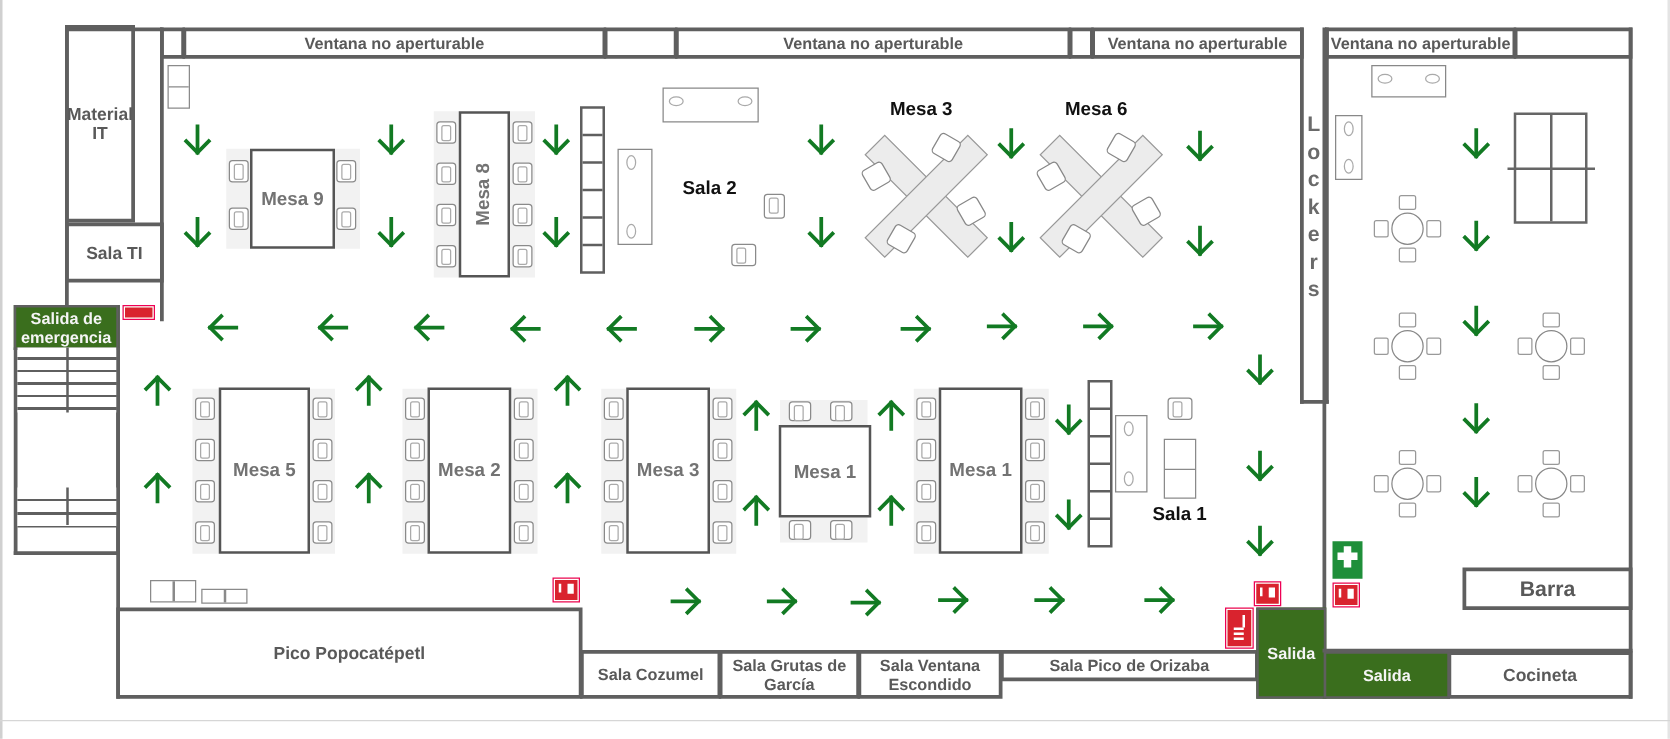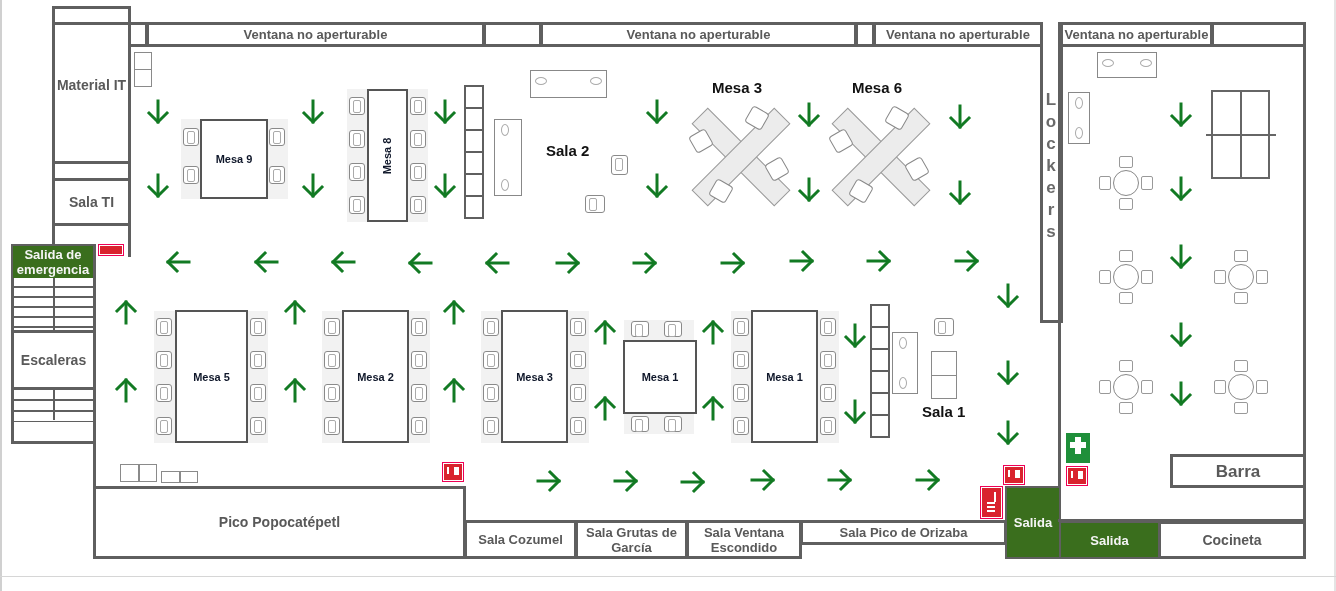--- a/index.html
+++ b/index.html
@@ -7,21 +7,21 @@
   .frame-left{position:absolute;left:0;top:0;width:2px;height:591px;background:#d0d0d0;}
   .frame-bottom{position:absolute;left:0;top:576px;width:1336px;height:1px;background:#d6d6d6;}
   .frame-right{position:absolute;left:1334px;top:0;width:2px;height:591px;background:#e4e4e4;}
   .room{position:absolute;box-sizing:border-box;border:3px solid #5f5f5f;background:transparent;display:flex;align-items:center;justify-content:center;text-align:center;color:#595959;font-weight:bold;font-size:14px;line-height:15px;}
   .room.small{font-size:13px;}
   .wall{position:absolute;background:#5f5f5f;}
   .exit{position:absolute;box-sizing:border-box;background:#3a6e1d;color:#f5f5f5;font-weight:bold;font-size:13px;display:flex;align-items:center;justify-content:center;text-align:center;line-height:15px;border:2px solid #5f5f5f;}
   .label-dark{position:absolute;font-weight:bold;color:#111;font-size:15px;white-space:nowrap;}
   .arrow{position:absolute;width:30px;height:30px;}
   .arrow svg{width:30px;height:30px;display:block;}
-  .table{position:absolute;box-sizing:border-box;border:2px solid #555;background:#fff;display:flex;align-items:center;justify-content:center;font-weight:bold;font-size:11px;color:#0f172a;}
+  .table{position:absolute;box-sizing:border-box;border:2px solid #555;background:#fff;display:flex;align-items:center;justify-content:center;font-weight:bold;font-size:15px;color:#737373;}
   .chairpad{position:absolute;background:#f2f2f2;}
   .chair{position:absolute;width:16px;height:18px;box-sizing:border-box;border:1.5px solid #8a8a8a;border-radius:3px;background:#fff;}
   .chair::after{content:"";position:absolute;left:3px;top:2px;width:6px;height:11px;border:1px solid #aaa;border-radius:2px;}
   .shelf{position:absolute;box-sizing:border-box;border:2px solid #5f5f5f;}
   .shelf div{box-sizing:border-box;border-bottom:2px solid #5f5f5f;}
   .shelf div:last-child{border-bottom:none;}
   .box{position:absolute;box-sizing:border-box;border:1.5px solid #8a8a8a;}
   .sofa{position:absolute;box-sizing:border-box;border:1.5px solid #888;background:#fff;}
   .sofa::before{content:"";position:absolute;border:1px solid #aaa;border-radius:50%;width:10px;height:6px;left:4px;top:6px;}
   .sofa::after{content:"";position:absolute;border:1px solid #aaa;border-radius:50%;width:10px;height:6px;right:4px;top:6px;}
@@ -52,28 +52,27 @@
 <div class="room" style="left:1060px;top:22px;width:153px;height:25px;font-size:13px;">Ventana no aperturable</div>
 <div class="room" style="left:1211px;top:22px;width:95px;height:25px;"></div>
 
 <div class="wall" style="left:52px;top:22px;width:78px;height:3px;"></div>
 <div class="wall" style="left:52px;top:22px;width:3px;height:222px;"></div>
 <div class="wall" style="left:128px;top:22px;width:3px;height:235px;"></div>
 <div class="wall" style="left:93px;top:244px;width:3px;height:315px;"></div>
 <div class="wall" style="left:1303px;top:22px;width:3px;height:537px;"></div>
 <div class="wall" style="left:1058px;top:22px;width:3px;height:537px;"></div>
 
-<div class="room" style="left:52px;top:6px;width:79px;height:158px;">Material IT</div>
+<div class="room" style="left:52px;top:20px;width:56px;height:158px;">Material IT</div>
 <div class="room" style="left:52px;top:178px;width:79px;height:48px;">Sala TI</div>
 <div class="exit" style="left:11px;top:244px;width:84px;height:36px;">Salida de emergencia</div>
 
 <div style="position:absolute;left:11px;top:278px;width:85px;height:166px;box-sizing:border-box;border:3px solid #5f5f5f;border-top:none;">
   <div style="position:absolute;left:0;top:0;width:100%;height:52px;background:repeating-linear-gradient(to bottom,#fff 0,#fff 8px,#5f5f5f 8px,#5f5f5f 10px);"></div>
   <div style="position:absolute;left:39px;top:0;width:2px;height:52px;background:#5f5f5f;"></div>
-  <div class="room" style="left:-3px;top:52px;width:85px;height:60px;border-left:none;border-right:none;">Escaleras</div>
   <div style="position:absolute;left:0;top:112px;width:100%;height:32px;background:repeating-linear-gradient(to bottom,#fff 0,#fff 9px,#5f5f5f 9px,#5f5f5f 11px);"></div>
   <div style="position:absolute;left:39px;top:112px;width:2px;height:30px;background:#5f5f5f;"></div>
 </div>
 
 <div class="room" style="left:93px;top:486px;width:373px;height:73px;">Pico Popocatépetl</div>
 <div class="room small" style="left:464px;top:520px;width:113px;height:39px;">Sala Cozumel</div>
 <div class="room small" style="left:575px;top:520px;width:113px;height:39px;">Sala Grutas de García</div>
 <div class="room small" style="left:686px;top:520px;width:116px;height:39px;">Sala Ventana Escondido</div>
 <div class="room small" style="left:800px;top:520px;width:207px;height:25px;">Sala Pico de Orizaba</div>
 <div class="exit" style="left:1005px;top:486px;width:56px;height:73px;">Salida</div>

